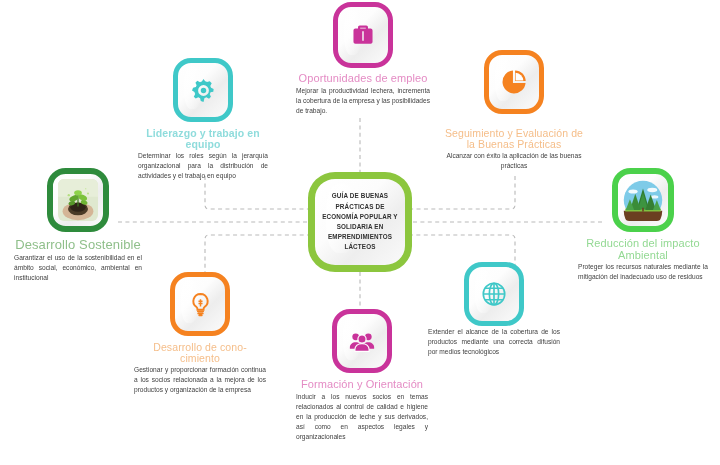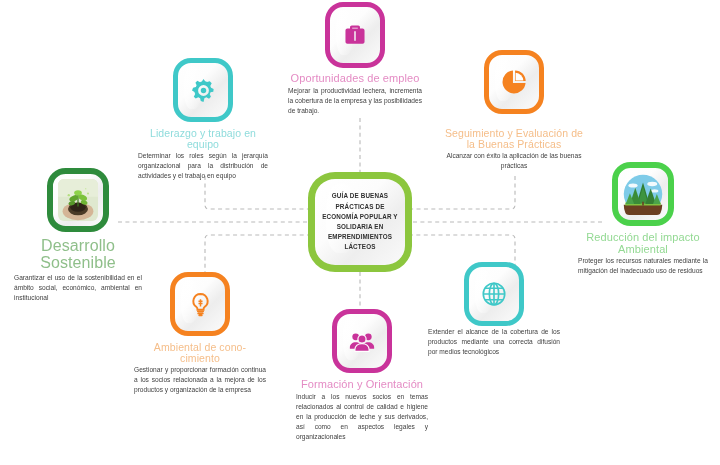--- a/index.html
+++ b/index.html
@@ -85,37 +85,37 @@
       <path d="M602,222 L412,222"></path>
     </g>
   </svg>
 
   <div id="center-node">
     <div class="frame">
       <div id="center-title">GUÍA DE BUENAS PRÁCTICAS DE ECONOMÍA POPULAR Y SOLIDARIA EN EMPRENDIMIENTOS LÁCTEOS</div>
     </div>
   </div>
 
-  <div class="node" style="left:288px;top:2px;width:134px;">
+  <div class="node" style="left:296px;top:2px;width:134px;">
     <div class="frame" style="width:60px;height:66px;border-width:5.5px;border-color:#C9339A;">
       <svg width="26" height="26" viewBox="0 0 24 24" fill="#C9339A">
         <path d="M9 3.2h6c.9 0 1.6.7 1.6 1.6V6H19c1 0 1.8.8 1.8 1.8v10.4c0 1-.8 1.8-1.8 1.8H5c-1 0-1.8-.8-1.8-1.8V7.8C3.2 6.8 4 6 5 6h2.4V4.8c0-.9.7-1.6 1.6-1.6zm.4 2.8h5.2V5.2H9.4V6zM11.3 8.6v8.8h1.4V8.6h-1.4z"></path>
       </svg>
     </div>
     <div class="ntitle" style="font-size:11px;color:#E48BC4;margin-top:5px;">Oportunidades de empleo</div>
     <div class="nbody">Mejorar la productividad lechera, incrementa la cobertura de la empresa y las posibilidades de trabajo.</div>
   </div>
 
   <div class="node" style="left:138px;top:58px;width:130px;">
     <div class="frame" style="width:60px;height:64px;border-width:5.5px;border-color:#3FC8C8;">
       <svg width="27" height="27" viewBox="0 0 24 24" fill="#3FC8C8">
         <path d="M12 1.8l1.5 2.05a8 8 0 011.62.68L17.6 3.8l1.7 1.7-1.27 2.4c.3.5.53 1.05.69 1.62l2.3 1.1-.3 2.4-2.47.62c-.16.57-.39 1.11-.69 1.61l1.05 2.3-1.7 1.7-2.4-1.27c-.5.3-1.05.53-1.62.68L12 22.2l-2.4-.93-.62-2.47a8 8 0 01-1.61-.69l-2.3 1.05-1.7-1.7 1.27-2.4a8 8 0 01-.68-1.62L1.8 12l.93-2.4 2.47-.62c.16-.57.39-1.11.68-1.61L4.83 5.07l1.7-1.7 2.4 1.27c.5-.3 1.05-.53 1.62-.69L12 1.8zm0 5.4a4.8 4.8 0 100 9.6 4.8 4.8 0 000-9.6zm0 2.35a2.45 2.45 0 110 4.9 2.45 2.45 0 010-4.9z"></path>
       </svg>
     </div>
-    <div class="ntitle" style="font-size:10.5px;color:#8FDCDC;margin-top:6px;">Liderazgo y trabajo en equipo</div>
+    <div class="ntitle" style="font-size:10.5px;color:#8FDCDC;margin-top:6px;font-weight:bold;">Liderazgo y trabajo en equipo</div>
     <div class="nbody">Determinar los roles según la jerarquía organizacional para la distribución de actividades y el trabajo en equipo</div>
   </div>
 
   <div class="node" style="left:443px;top:50px;width:142px;">
     <div class="frame" style="width:60px;height:64px;border-width:5.5px;border-color:#F58220;">
       <svg width="28" height="28" viewBox="0 0 24 24">
         <path d="M11.1 2.1A9.9 9.9 0 1021.9 12.9H11.1V2.1z" fill="#F58220"></path>
         <path d="M12.9 2.1v9.1h9.1A9.1 9.1 0 0012.9 2.1z" fill="#F58220"></path>
         <path d="M13.4 4.1v6.6h6.6a6.9 6.9 0 00-6.6-6.6z" fill="#ffffff"></path>
       </svg>
@@ -138,25 +138,25 @@
           <ellipse cx="32" cy="23" rx="6" ry="3.4" fill="#7cc23c" transform="rotate(22 32 23)"></ellipse>
           <ellipse cx="26" cy="17" rx="5" ry="3.2" fill="#8ed24a"></ellipse>
           <ellipse cx="18" cy="30" rx="4.4" ry="2.6" fill="#57962a" transform="rotate(-14 18 30)"></ellipse>
           <ellipse cx="34" cy="29" rx="4.4" ry="2.6" fill="#6fb434" transform="rotate(16 34 29)"></ellipse>
           <circle cx="14" cy="20" r="1.5" fill="#a8d96a" opacity=".8"></circle>
           <circle cx="39" cy="18" r="1.2" fill="#a8d96a" opacity=".8"></circle>
           <circle cx="36" cy="12" r="1" fill="#c3e79a" opacity=".8"></circle>
         </svg>
       </div>
     </div>
-    <div class="ntitle" style="font-size:16px;color:#8FBF8A;margin-top:6px;">Desarrollo Sostenible</div>
+    <div class="ntitle" style="font-size:13px;color:#8FBF8A;margin-top:6px;">Desarrollo Sostenible</div>
     <div class="nbody">Garantizar el uso de la sostenibilidad en el ámbito social, económico, ambiental en institucional</div>
   </div>
 
-  <div class="node" style="left:578px;top:162px;width:130px;">
+  <div class="node" style="left:578px;top:168px;width:130px;">
     <div class="frame" style="width:62px;height:64px;border-width:6px;border-color:#4BD14B;padding:5px;">
       <div class="photo">
         <svg width="100%" height="100%" viewBox="0 0 52 52">
           <circle cx="26" cy="26" r="25" fill="#7ecbe8"></circle>
           <ellipse cx="13" cy="15" rx="6" ry="2.6" fill="#ffffff" opacity=".9"></ellipse>
           <ellipse cx="38" cy="13" rx="6.5" ry="2.8" fill="#ffffff" opacity=".9"></ellipse>
           <ellipse cx="41" cy="22" rx="5" ry="2.2" fill="#ffffff" opacity=".85"></ellipse>
           <path d="M1 40a25 25 0 0050 0z" fill="#6b3f21"></path>
           <path d="M3 37h46v4H3z" fill="#7fc241"></path>
           <path d="M26 11 L34 38 H18 Z" fill="#2f7d32"></path>
@@ -174,21 +174,21 @@
   </div>
 
   <div class="node" style="left:134px;top:272px;width:132px;">
     <div class="frame" style="width:60px;height:64px;border-width:5.5px;border-color:#F58220;">
       <svg width="27" height="27" viewBox="0 0 24 24" fill="none" stroke="#F58220" stroke-width="1.7">
         <path d="M12 2.6a6.4 6.4 0 00-3.8 11.5c.7.55 1.1 1.3 1.1 2.1v.5h5.4v-.5c0-.8.4-1.55 1.1-2.1A6.4 6.4 0 0012 2.6z"></path>
         <path d="M9.7 18.1h4.6M10 19.9h4M10.9 21.5h2.2" stroke-linecap="round"></path>
         <path d="M12 7.4v6.3M10.2 9.1h3.6M10.2 11.2h3.6" stroke-width="1.3"></path>
       </svg>
     </div>
-    <div class="ntitle" style="font-size:10.5px;color:#F5BE8A;margin-top:6px;">Ambiental de cono-cimiento</div>
+    <div class="ntitle" style="font-size:10.5px;color:#F5BE8A;margin-top:6px;">Desarrollo de cono-cimiento</div>
     <div class="nbody">Gestionar y proporcionar formación continua a los socios relacionada a la mejora de los productos y organización de la empresa</div>
   </div>
 
   <div class="node" style="left:296px;top:309px;width:132px;">
     <div class="frame" style="width:60px;height:64px;border-width:5.5px;border-color:#C9339A;">
       <svg width="28" height="28" viewBox="0 0 24 24" fill="#C9339A">
         <circle cx="6.6" cy="8.4" r="2.9"></circle>
         <path d="M1.6 17.6c0-2.8 2.25-4.5 5-4.5s5 1.7 5 4.5v1.1h-10v-1.1z"></path>
         <circle cx="17.4" cy="8.4" r="2.9"></circle>
         <path d="M12.4 17.6c0-2.8 2.25-4.5 5-4.5s5 1.7 5 4.5v1.1h-10v-1.1z"></path>

